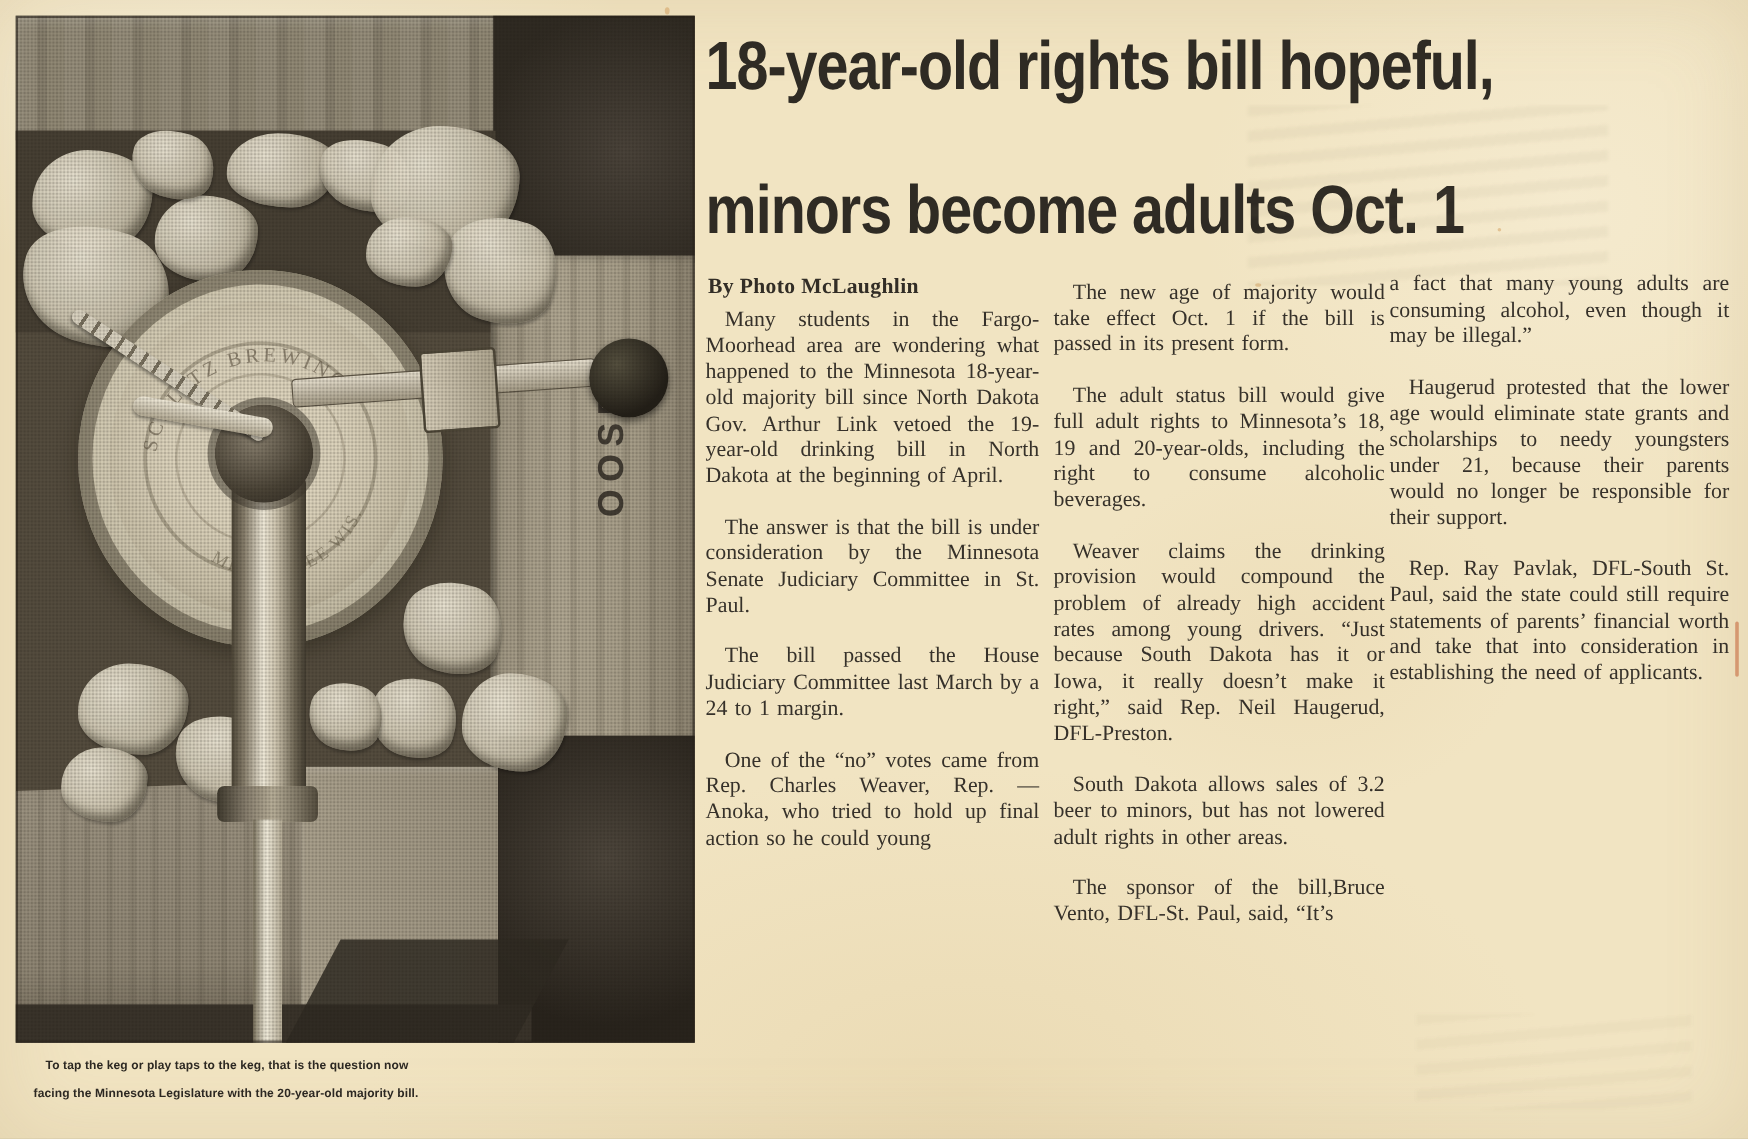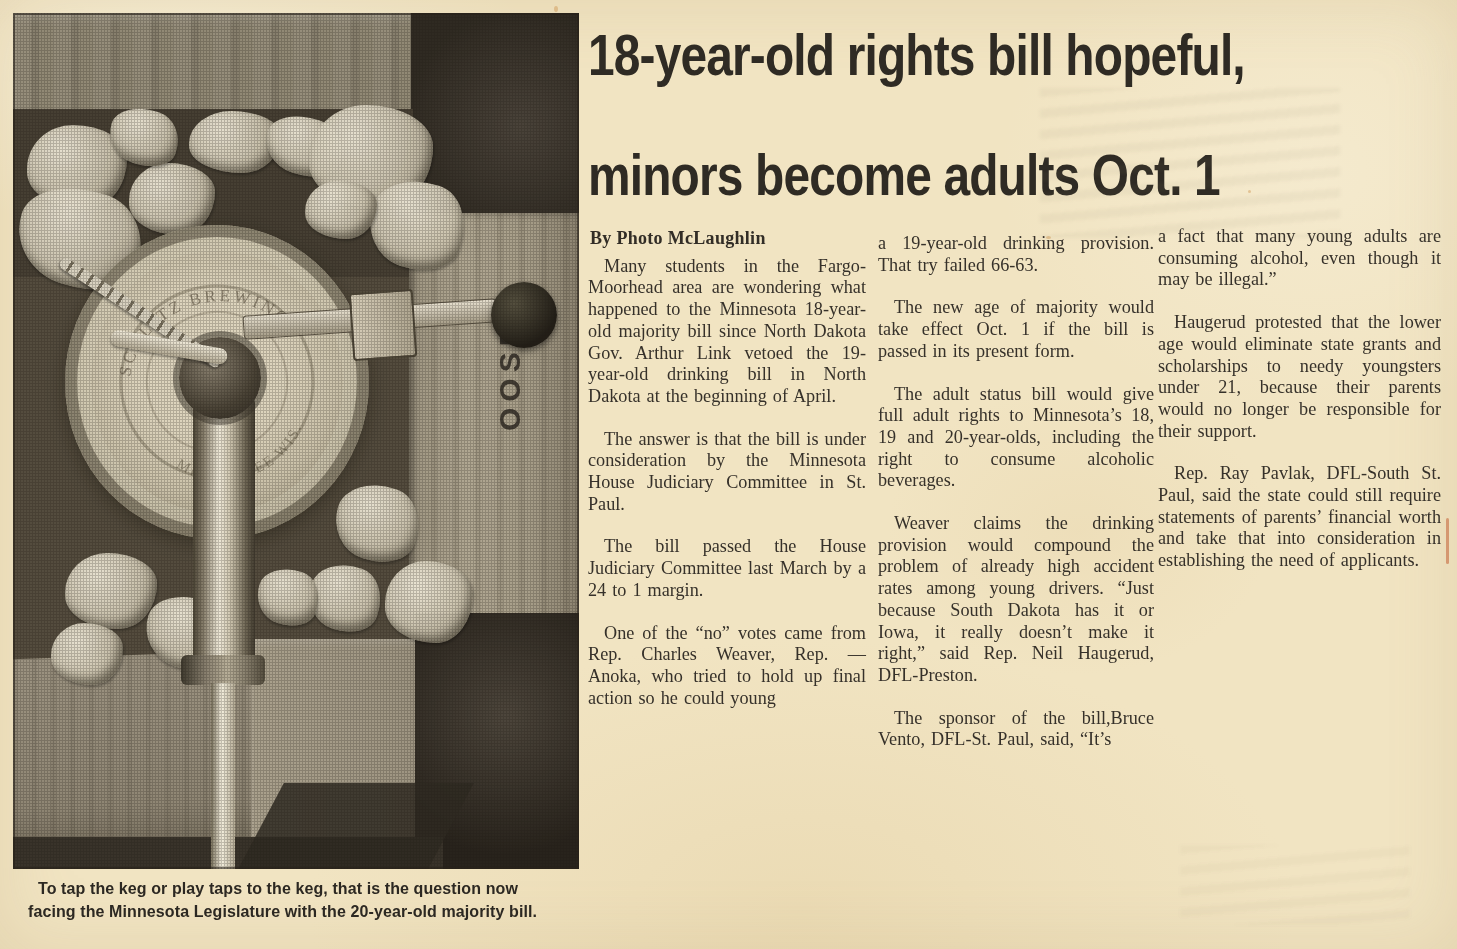--- a/index.html
+++ b/index.html
@@ -26,21 +26,21 @@
 
   .col{position:absolute;color:#36312a;font-size:18.2px;line-height:21.7px;}
   .col p{margin:0 0 21px;text-indent:16px;text-align:justify;word-spacing:1.5px;}
   .col p.cont{text-indent:0;}
   .col1{left:588px;top:228px;width:278px;}
   .col2{left:878px;top:233px;width:276px;}
   .col3{left:1158px;top:226px;width:283px;}
 
   
   .caption{position:absolute;left:28px;top:878px;width:560px;
-    font-family:"Liberation Sans", sans-serif;font-weight:bold;font-size:16px;
+    font-family:"Liberation Sans", sans-serif;font-weight:bold;font-size:10px;
     line-height:22.5px;color:#2c2822;letter-spacing:.1px;}
   .caption .l1{padding-left:10px;}
 
   
   .photo{position:absolute;left:13px;top:13px;width:566px;height:856px;
     background:#544c3e;overflow:hidden;}
   .photo *{position:absolute;}
   .ph-wood{left:0;top:0;width:404px;height:96px;
     background:repeating-linear-gradient(90deg,#968e7b 0 18px,#877f6d 18px 26px,#918975 26px 40px);
     border-bottom:8px solid #2e2920;box-shadow:inset 0 6px 10px rgba(255,255,255,.14);}
@@ -186,30 +186,30 @@
   </div>
 
   <h1 style="margin:0;font-size:inherit;font-weight:inherit">
     <span class="hl hl1">18-year-old rights bill hopeful,</span>
     <span class="hl hl2">minors become adults Oct. 1</span>
   </h1>
 
   <div class="col col1">
     <div class="byline">By Photo McLaughlin</div>
     <p>Many students in the Fargo-Moorhead area are wondering what happened to the Minnesota 18-year-old majority bill since North Dakota Gov. Arthur Link vetoed the 19-year-old drinking bill in North Dakota at the beginning of April.</p>
-    <p>The answer is that the bill is under consideration by the Minnesota House Judiciary Committee in St. Paul.</p>
+    <p>The answer is that the bill is under consideration by the Minnesota Senate Judiciary Committee in St. Paul.</p>
     <p>The bill passed the House Judiciary Committee last March by a 24 to 1 margin.</p>
     <p>One of the “no” votes came from Rep. Charles Weaver, Rep. — Anoka, who tried to hold up final action so he could young</p>
   </div>
 
   <div class="col col2">
-    <p class="cont">a 19-year-old drinking provision. That try failed 66-63.</p>
     <p>The new age of majority would take effect Oct. 1 if the bill is passed in its present form.</p>
     <p>The adult status bill would give full adult rights to Minnesota’s 18, 19 and 20-year-olds, including the right to consume alcoholic beverages.</p>
     <p>Weaver claims the drinking provision would compound the problem of already high accident rates among young drivers. “Just because South Dakota has it or Iowa, it really doesn’t make it right,” said Rep. Neil Haugerud, DFL-Preston.</p>
+    <p>South Dakota allows sales of 3.2 beer to minors, but has not lowered adult rights in other areas.</p>
     <p>The sponsor of the bill,Bruce Vento, DFL-St. Paul, said, “It’s</p>
   </div>
 
   <div class="col col3">
     <p class="cont">a fact that many young adults are consuming alcohol, even though it may be illegal.”</p>
     <p>Haugerud protested that the lower age would eliminate state grants and scholarships to needy youngsters under 21, because their parents would no longer be responsible for their support.</p>
     <p>Rep. Ray Pavlak, DFL-South St. Paul, said the state could still require statements of parents’ financial worth and take that into consideration in establishing the need of applicants.</p>
   </div>
 
   <div class="red-tick"></div>

